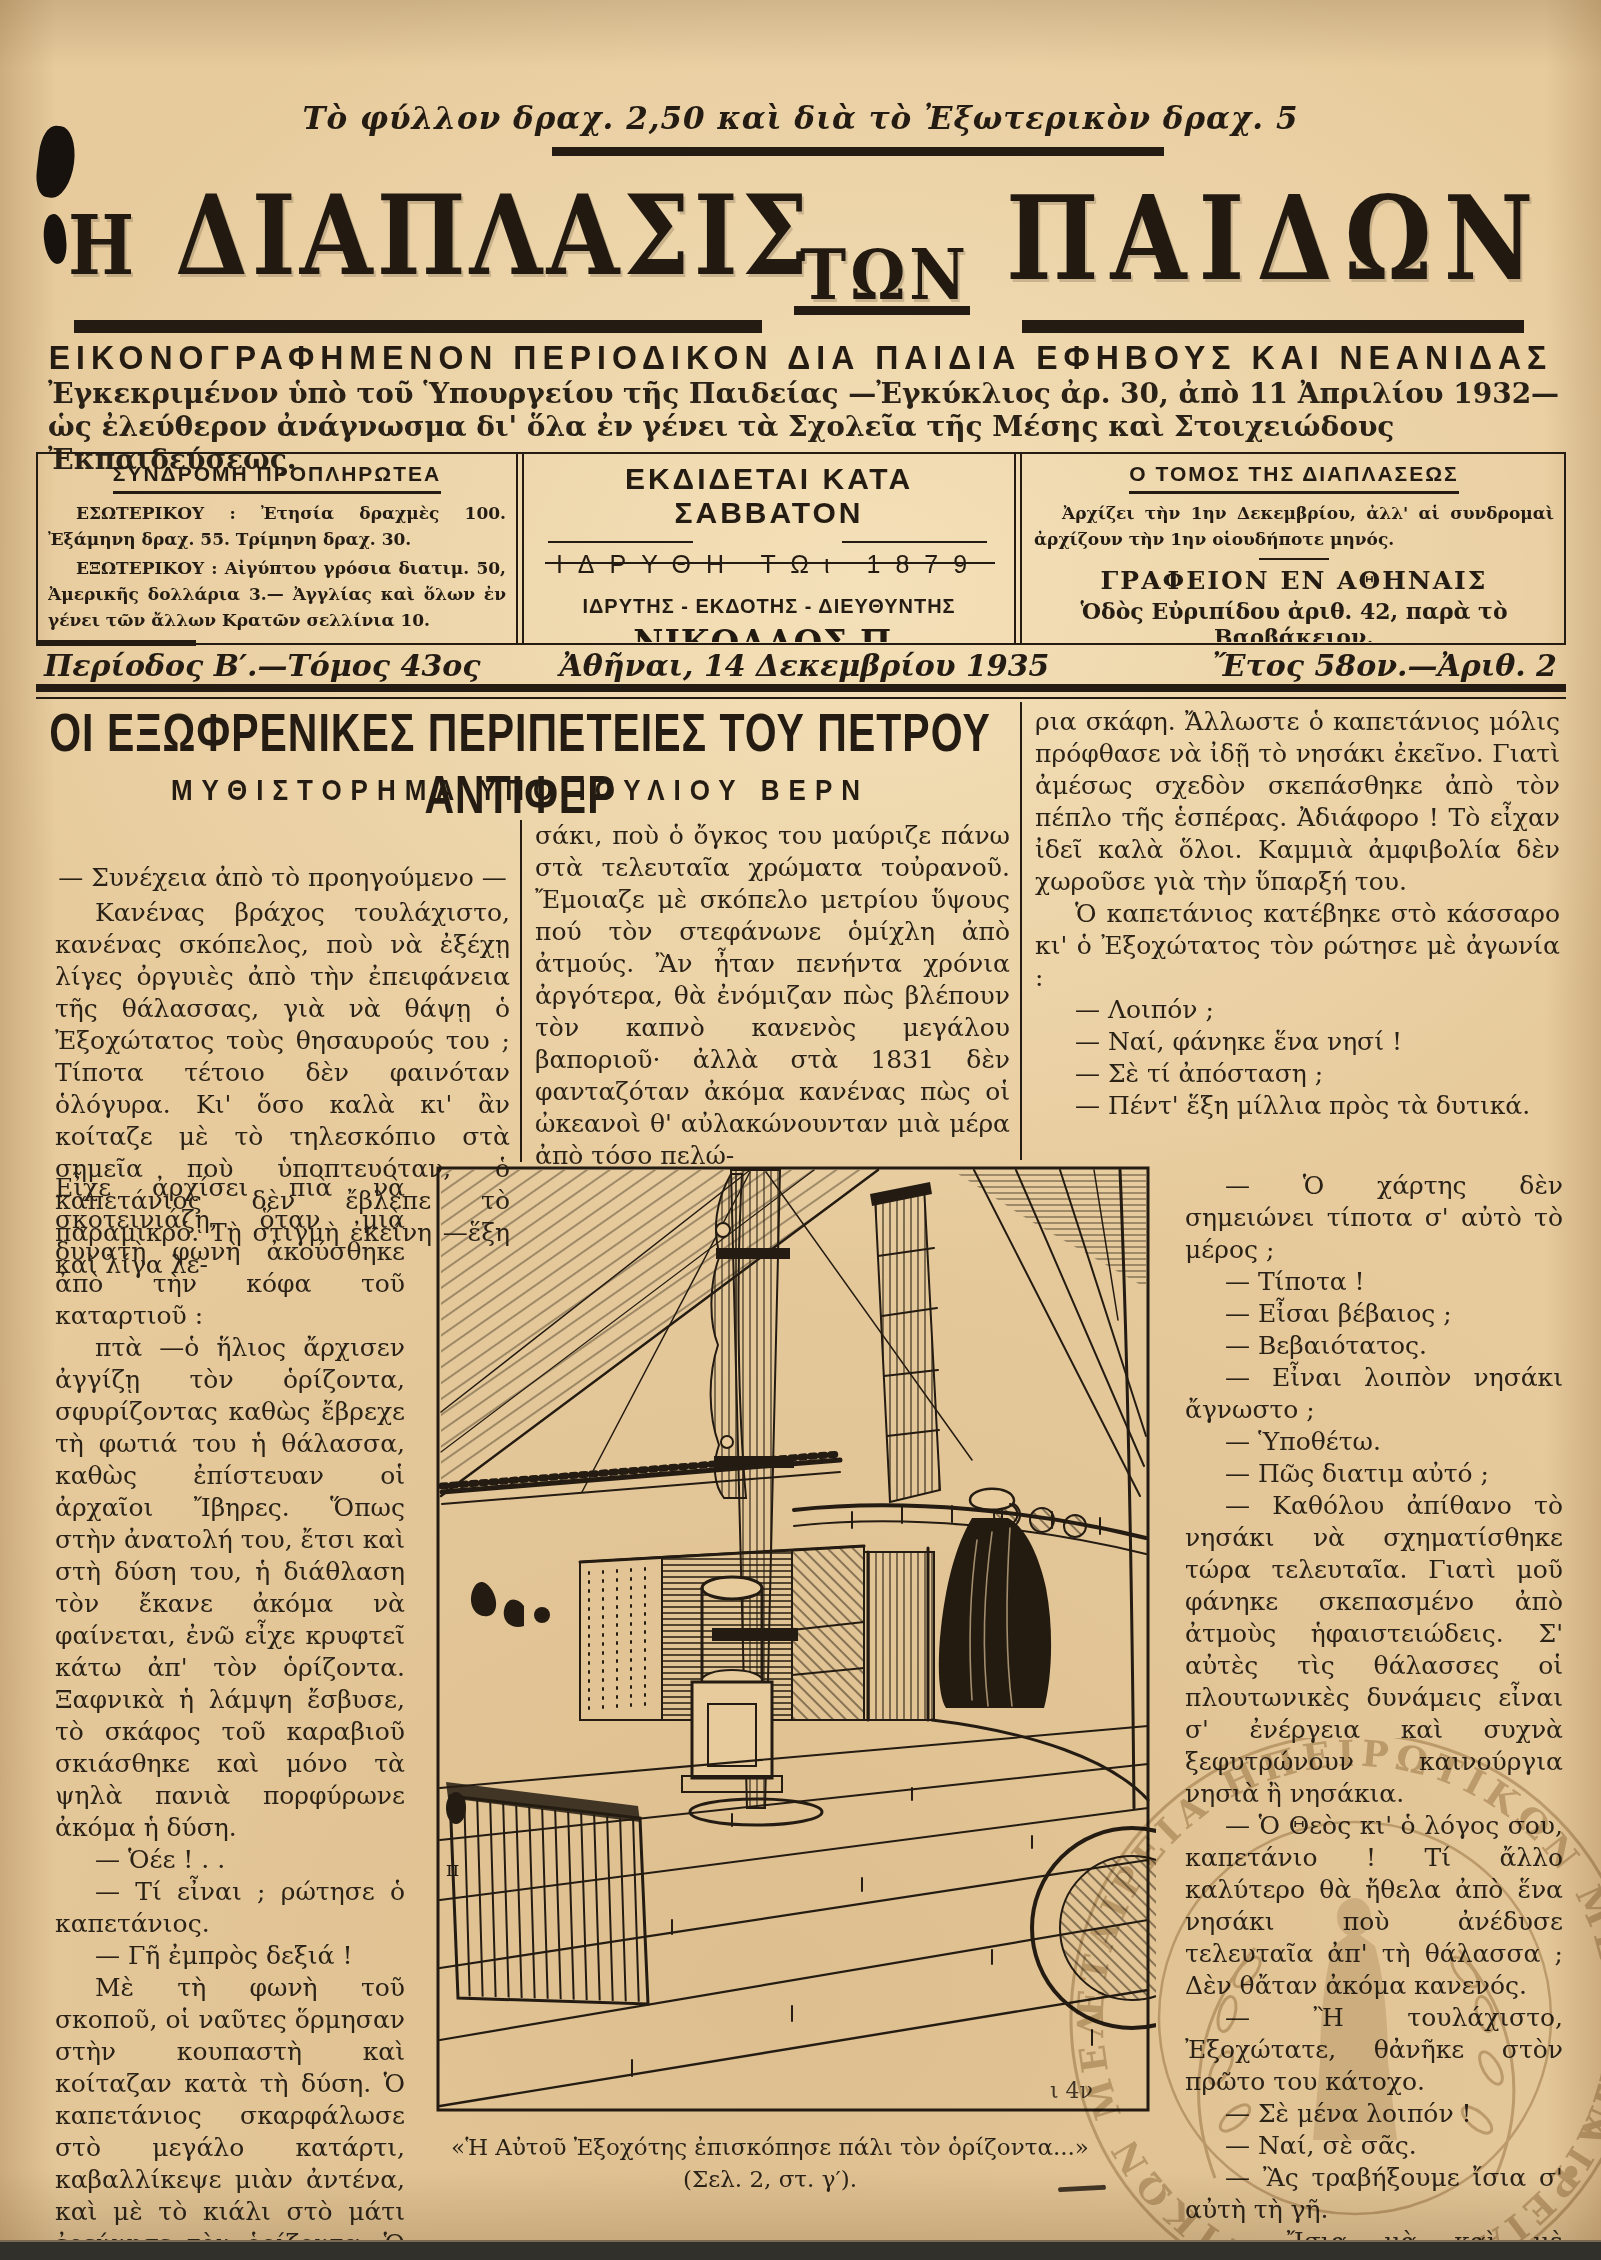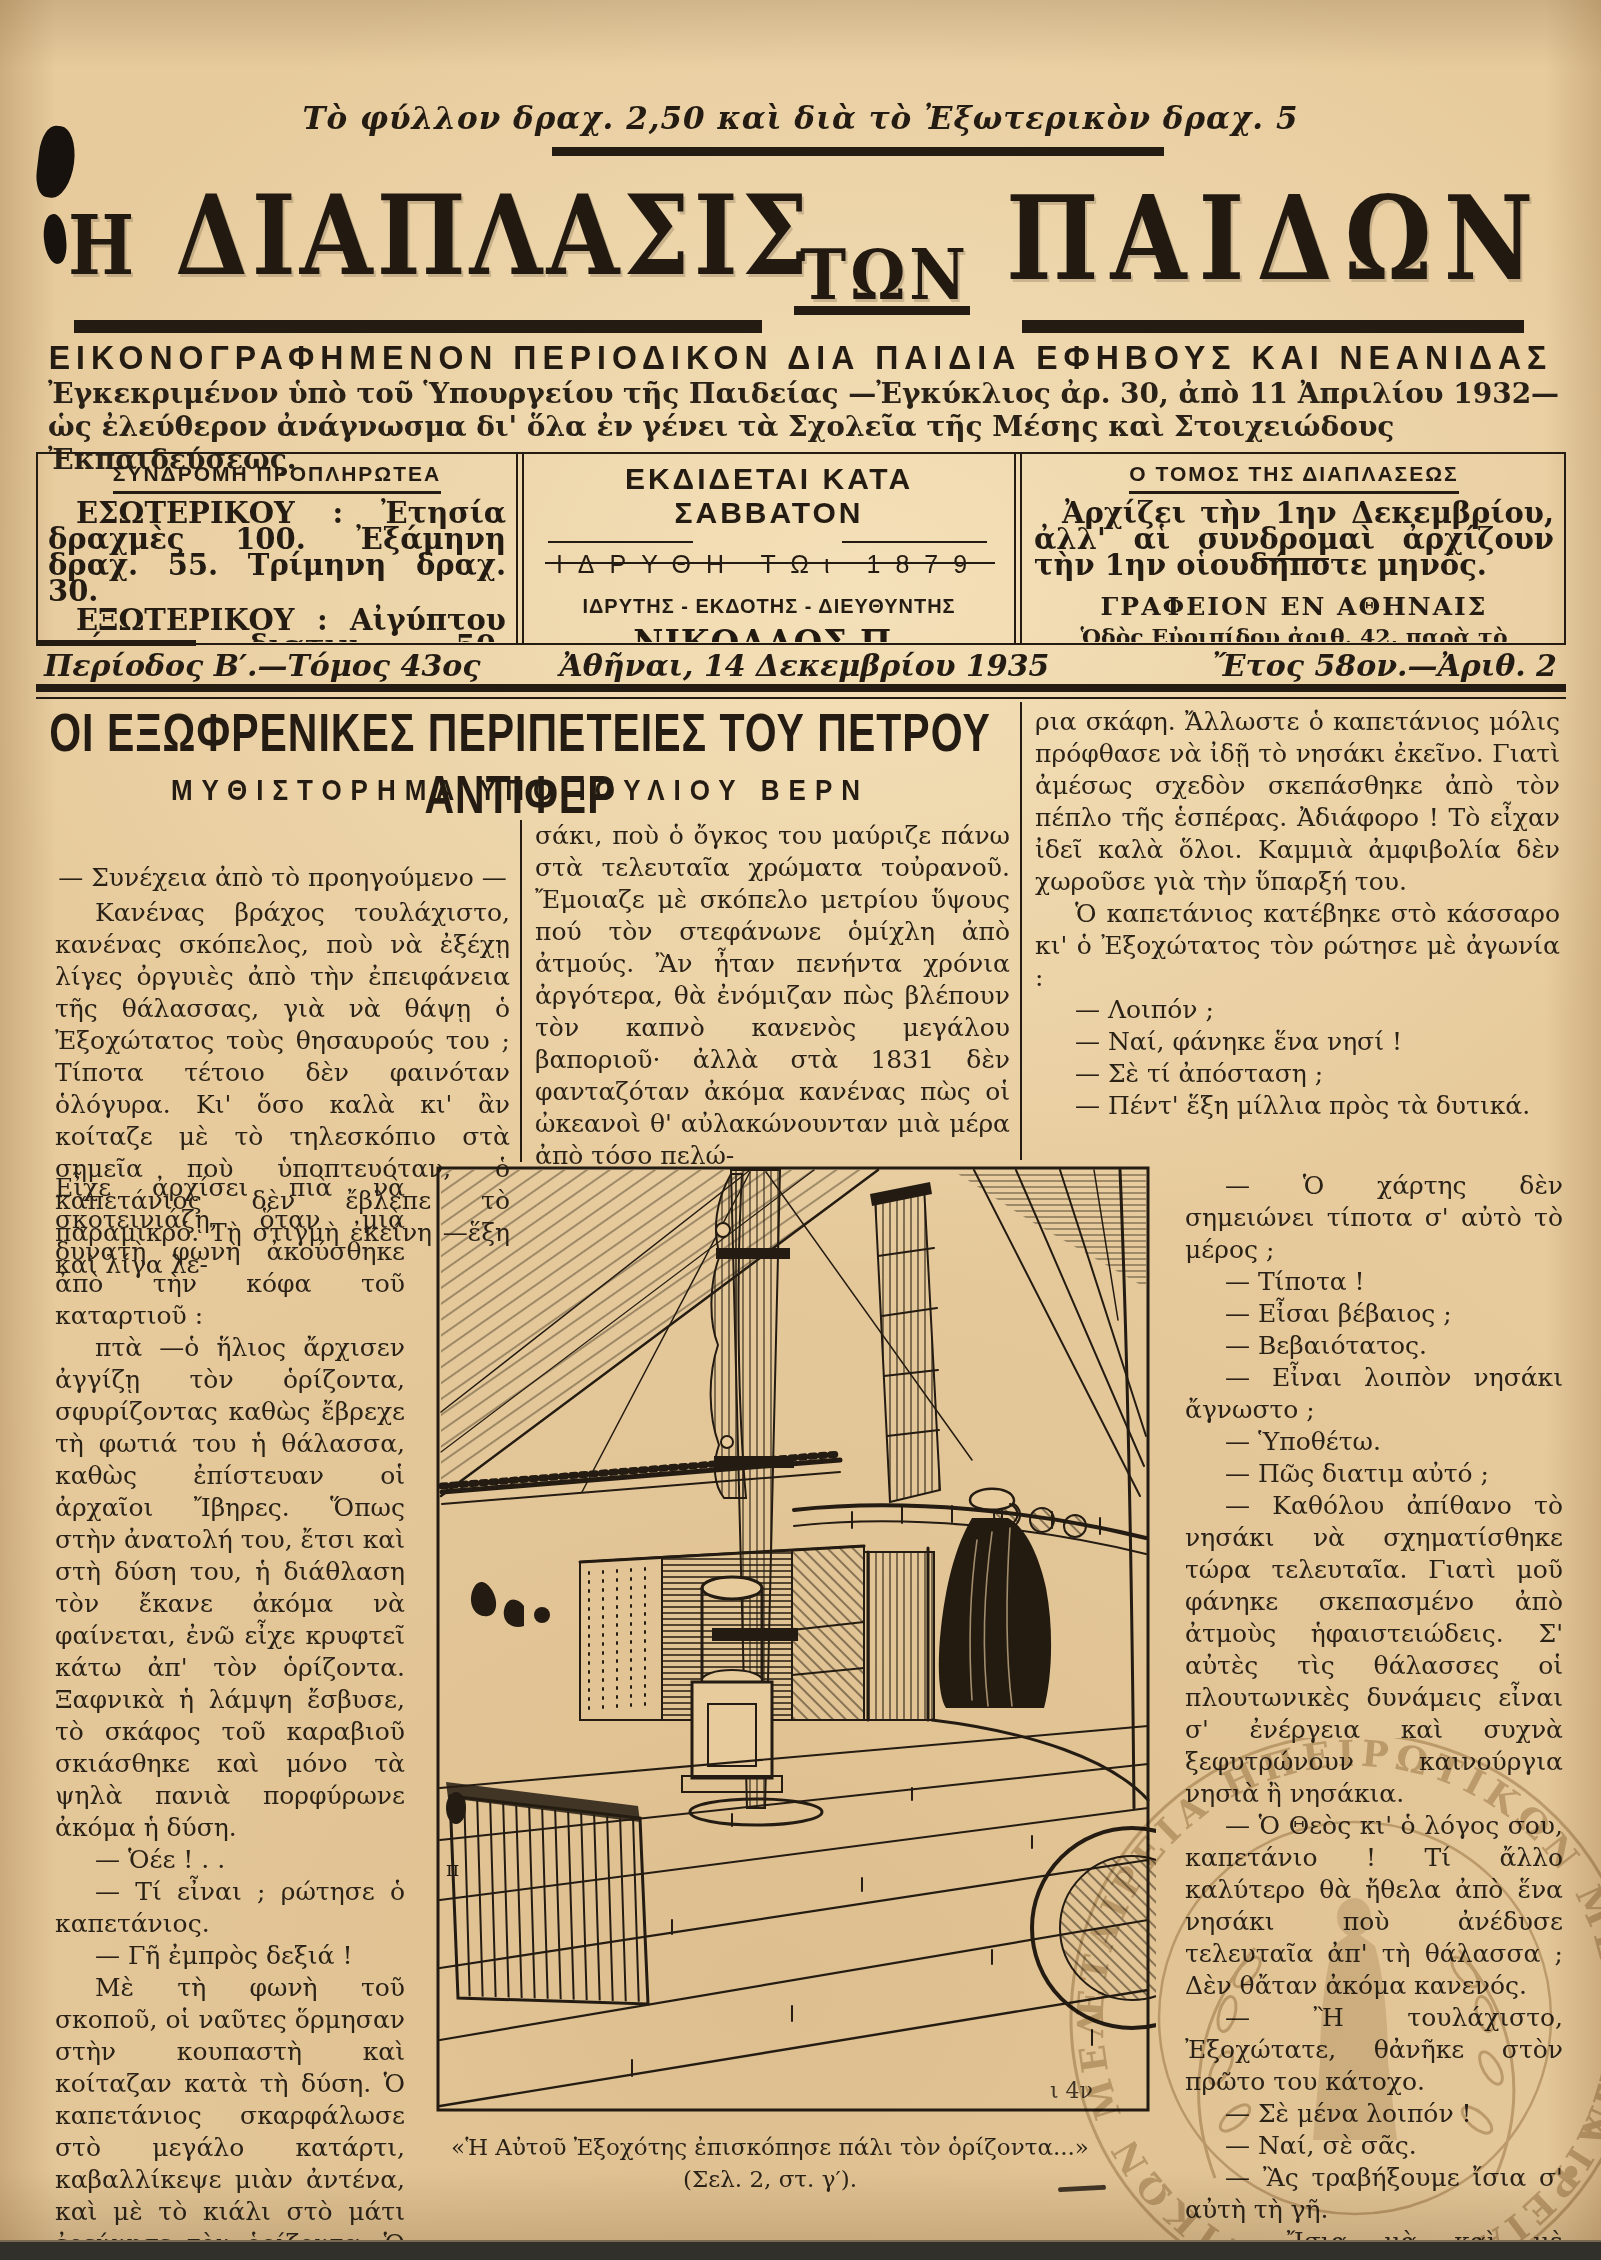--- a/index.html
+++ b/index.html
@@ -17,21 +17,21 @@
   .hrule{position:absolute;background:#241c12;}
   .vrule{position:absolute;background:#241c12;width:2px;}
   .price{left:0;width:100%;top:100px;text-align:center;font-style:italic;font-weight:700;font-size:31px;color:#241c12;letter-spacing:1px;}
   .mh{color:#221a11;font-weight:700;transform-origin:top left;text-shadow:2px 3px 0 rgba(40,28,14,.18);}
   .mh-eta{font-size:70px;}
   .sub1{left:0;width:100%;top:338px;text-align:center;font-weight:700;font-size:32px;letter-spacing:6px;color:#241c12;transform:scaleY(1.06);transform-origin:top center;}
   .sub23{left:0;width:100%;font-weight:700;font-size:28px;color:#2b2217;padding-left:48px;}
   .ib{font-family:"DejaVu Serif",serif;font-weight:700;color:#241c12;}
   .ib-head{font-family:"Liberation Sans",sans-serif;font-weight:700;font-size:21px;letter-spacing:2px;color:#241c12;text-align:center;}
   .ib-head span{display:inline-block;border-bottom:3px solid #241c12;padding-bottom:5px;}
-  .ib-body{font-size:29px;line-height:26px;text-align:justify;}
+  .ib-body{font-size:17px;line-height:26px;text-align:justify;}
   .ib-body p{margin:0 0 3px 0;text-indent:28px;}
   .dateline{top:648px;font-style:italic;font-weight:700;font-size:30px;color:#241c12;}
   .title{left:30px;width:980px;top:702px;text-align:center;font-family:"Liberation Sans",sans-serif;font-weight:700;font-size:41px;color:#241c12;transform:scale(1,1.32);transform-origin:top center;letter-spacing:1px;}
   .subtitle{left:30px;width:980px;top:774px;text-align:center;font-family:"Liberation Sans",sans-serif;font-weight:700;font-size:26px;letter-spacing:9px;color:#241c12;transform:scaleY(1.1);transform-origin:top center;}
   .bodycol{position:absolute;font-size:25px;line-height:32px;text-align:justify;color:#2b2217;}
   .bodycol p{margin:0;text-indent:40px;}
   .cont > div > p:first-child{text-indent:0;}
   .cont-note{text-align:center;text-indent:0;margin-bottom:3px;}
   .caption{text-align:center;font-size:23px;color:#2b2217;}
   .stamp{mix-blend-mode:multiply;opacity:.40;pointer-events:none;}

